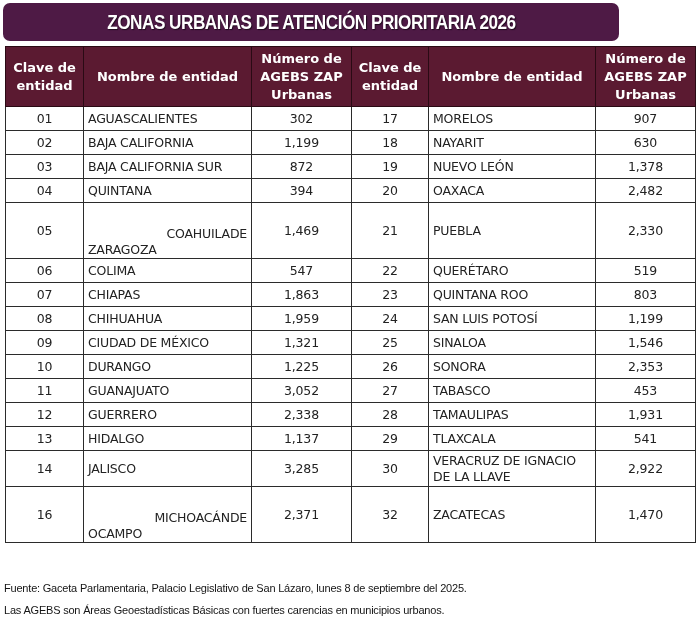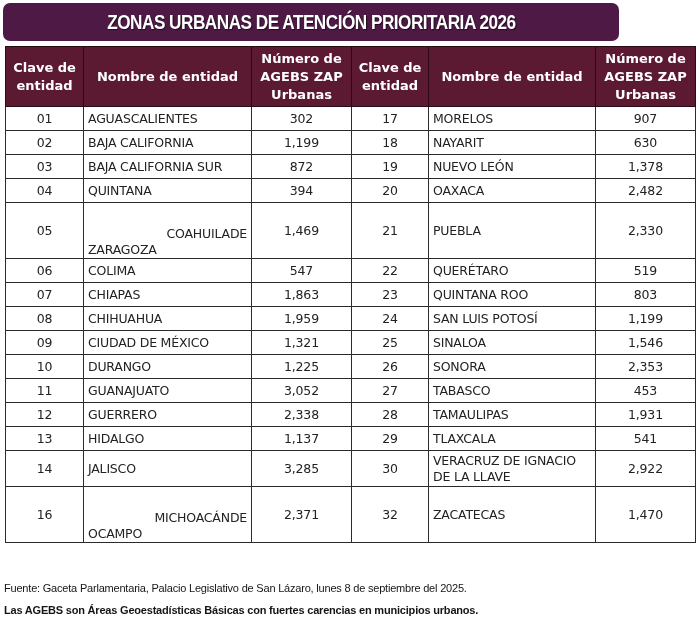--- a/index.html
+++ b/index.html
@@ -34,21 +34,21 @@
     table.zap td.num, table.zap td.clave { text-align: center; }
     table.zap tr.tall td { height: 35px; }
     table.zap td.name { text-align: left; }
     .justify-name { display: flex; justify-content: flex-end; margin-top: 23px; }
     .footnote {
       position: absolute; left: 4px; width: 694px;
       font-family: "Liberation Sans", sans-serif; font-size: 11px; color: #151515;
       white-space: nowrap; letter-spacing: -0.2px;
     }
     .fn1 { top: 582px; }
-    .fn2 { top: 604px; font-weight: bold; }
+    .fn2 { top: 604px; }
   </style>
 </head>
 <body>
 
 <div class="title-band">
   <span class="title-text">ZONAS URBANAS DE ATENCIÓN PRIORITARIA 2026</span>
 </div>
 
 <table class="zap">
   <colgroup>

